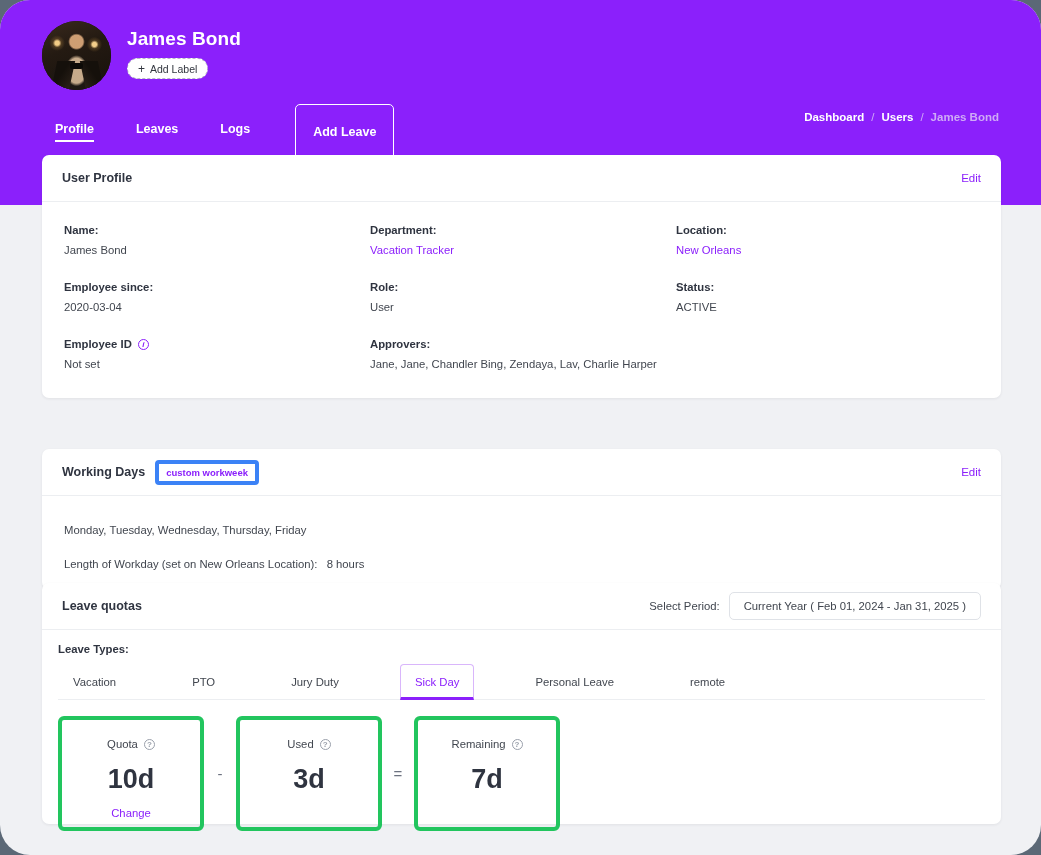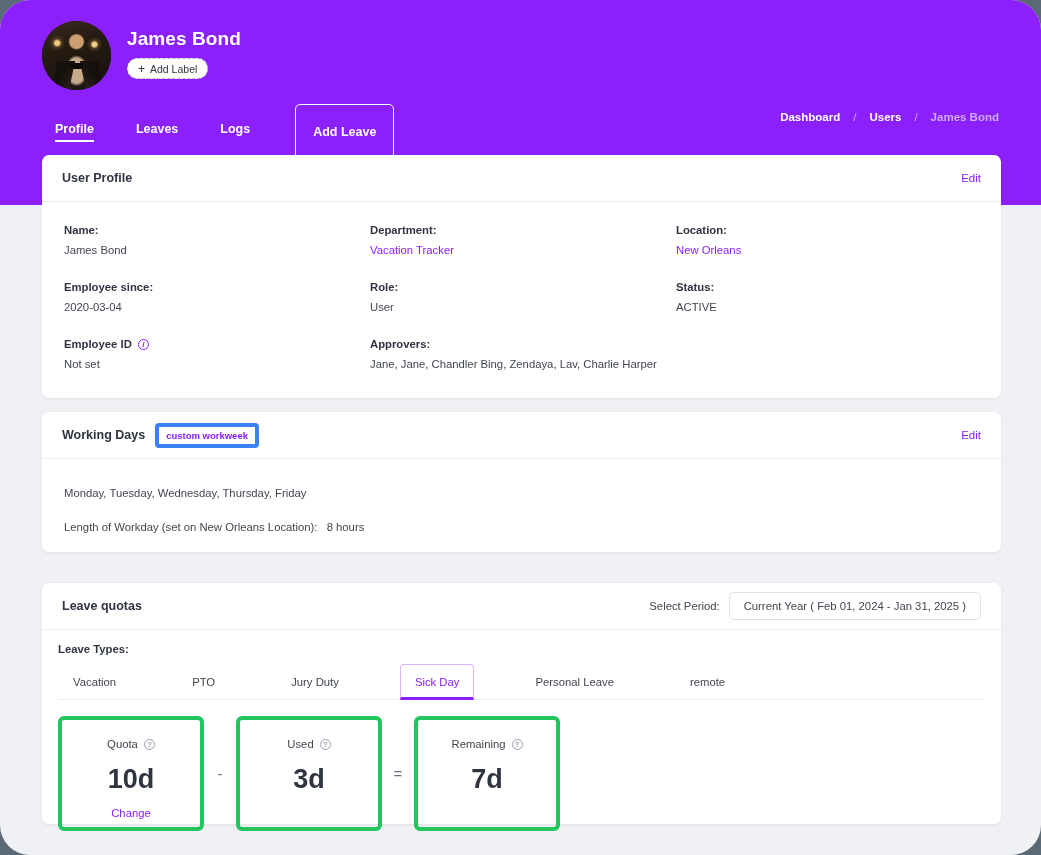--- a/index.html
+++ b/index.html
@@ -152,21 +152,21 @@
     white-space: nowrap;
   }
 
   
   #breadcrumb {
     position: absolute;
     right: 42px;
     top: 111px;
     display: flex;
     align-items: center;
-    gap: 13px;
+    gap: 7px;
     font-size: 11.5px;
     font-weight: bold;
   }
   .crumb { color: #ffffff; cursor: pointer; white-space: nowrap; }
   .crumb.current { color: #cfaaf6; font-weight: bold; cursor: default; }
   .crumb-sep { color: #cfaaf6; font-weight: normal; }
 
   
   .card {
     position: absolute;
@@ -226,21 +226,21 @@
     font-size: 8px;
     line-height: 9px;
     text-align: center;
     font-weight: bold;
     font-style: italic;
     cursor: pointer;
     display: inline-block;
   }
 
   
-  #workingdays-card { left: 42px; top: 412px; width: 959px; height: 140px; }
+  #workingdays-card { left: 42px; top: 449px; width: 959px; height: 140px; }
   .badge {
     margin-left: 10px;
     border: 4px solid #3b82f6;
     background: #ffffff;
     color: #8b20fb;
     font-size: 9.5px;
     font-weight: bold;
     border-radius: 4px;
     padding: 3px 7px;
     white-space: nowrap;

